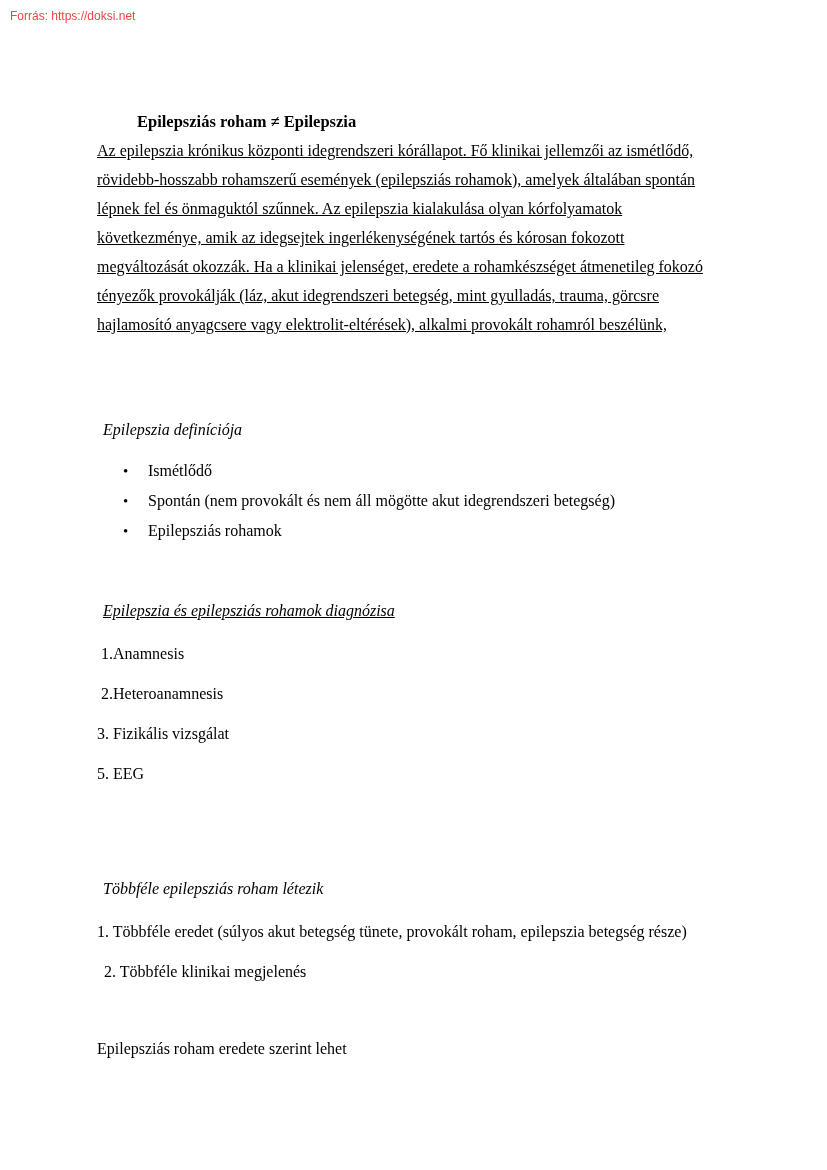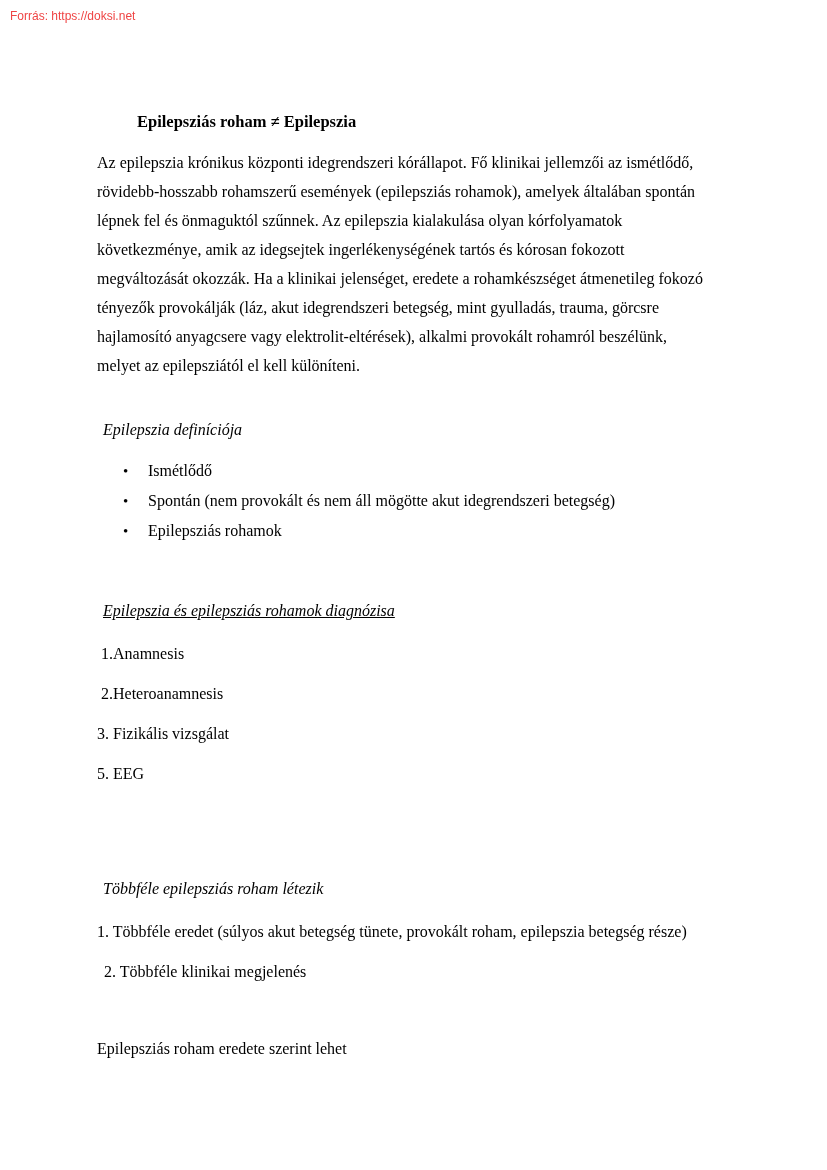--- a/index.html
+++ b/index.html
@@ -33,23 +33,24 @@
     position: absolute;
     top: 112px;
     left: 0;
     font-size: 16.5px;
     font-weight: bold;
     white-space: nowrap;
     margin-left: 40px;
   }
   .intro-paragraph {
     position: absolute;
-    top: 148px;
+    top: 136px;
     left: 0;
     width: 660px;
+    text-decoration: underline;
   }
   .para-line {
     font-size: 16px;
     line-height: 29px;
     white-space: nowrap;
   }
   .heading-italic {
     position: absolute;
     left: 6px;
     font-size: 16px;
@@ -114,21 +115,20 @@
   <div class="doc-title">Epilepsziás roham ≠ Epilepszia</div>
 
   <div class="intro-paragraph">
     <div class="para-line">Az epilepszia krónikus központi idegrendszeri kórállapot. Fő klinikai jellemzői az ismétlődő,</div>
     <div class="para-line">rövidebb-hosszabb rohamszerű események (epilepsziás rohamok), amelyek általában spontán</div>
     <div class="para-line">lépnek fel és önmaguktól szűnnek. Az epilepszia kialakulása olyan kórfolyamatok</div>
     <div class="para-line">következménye, amik az idegsejtek ingerlékenységének tartós és kórosan fokozott</div>
     <div class="para-line">megváltozását okozzák. Ha a klinikai jelenséget, eredete a rohamkészséget átmenetileg fokozó</div>
     <div class="para-line">tényezők provokálják (láz, akut idegrendszeri betegség, mint gyulladás, trauma, görcsre</div>
     <div class="para-line">hajlamosító anyagcsere vagy elektrolit-eltérések), alkalmi provokált rohamról beszélünk,</div>
-    <div class="para-line">melyet az epilepsziától el kell különíteni.</div>
   </div>
 
   <div class="heading-italic heading-definition">Epilepszia definíciója</div>
 
   <div class="bullet-list">
     <div class="bullet-item">
       <span class="bullet-marker">•</span>
       <span>Ismétlődő</span>
     </div>
     <div class="bullet-item">

